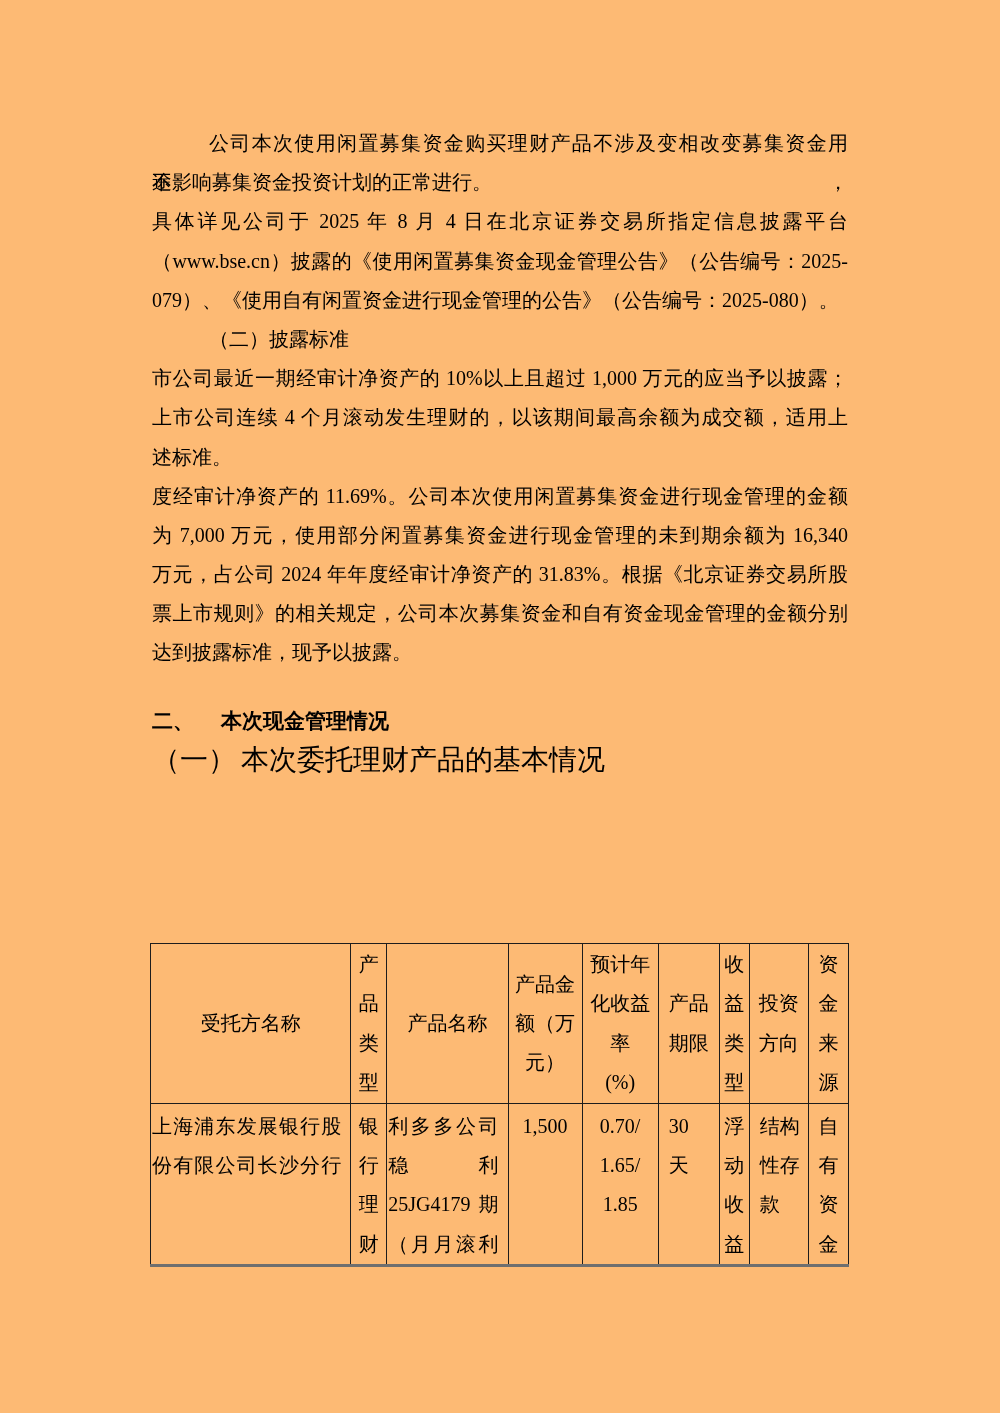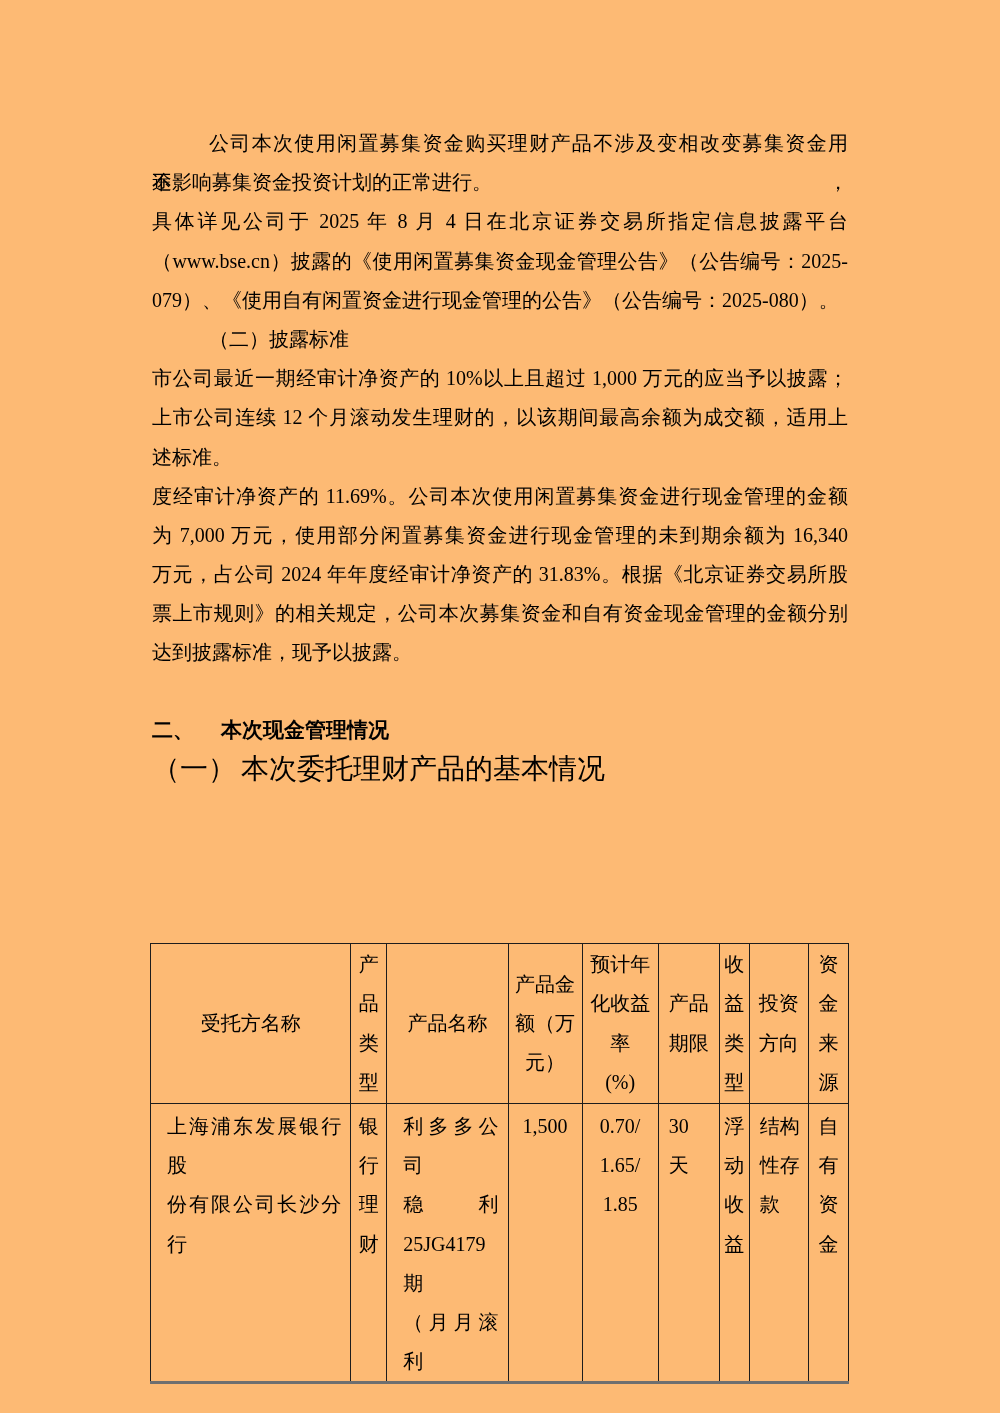--- a/index.html
+++ b/index.html
@@ -27,21 +27,21 @@
     font-size:20px;
     white-space:nowrap;
   }
   .line.indent { text-indent:57px; }
   .line.justify {
     white-space:normal;
     text-align:justify;
     text-align-last:justify;
   }
   .heading {
-    margin-top:37px;
+    margin-top:28px;
     height:39.2px;
     line-height:39.2px;
     font-family:"Liberation Sans", sans-serif;
     font-weight:700;
     font-size:21px;
   }
   .heading .num { display:inline-block; width:69px; }
   .subheading {
     height:39.2px;
     line-height:39.2px;
@@ -73,21 +73,21 @@
   }
   tr.bod td {
     height:156px;
     vertical-align:top;
     padding-top:3px;
     border-bottom:3px solid #6f6f6f;
   }
   tr.bod td.tc-justify {
     text-align:justify;
     text-align-last:justify;
-    padding-left:16px; padding-right:9px;
+    padding-left:1px; padding-right:9px;
   }
   tr.bod td.tc-center {
     text-align:center;
     text-align-last:center;
   }
   tr.bod td.tc-left {
     text-align:center;
     text-align-last:left;
     padding-left:10px; padding-right:2px;
   }
@@ -100,21 +100,21 @@
   <div class="content">
 
     <div>
         <div class="line indent justify">公司本次使用闲置募集资金购买理财产品不涉及变相改变募集资金用途，</div>
         <div class="line">不影响募集资金投资计划的正常进行。</div>
         <div class="line justify">具体详见公司于 2025 年 8 月 4 日在北京证券交易所指定信息披露平台</div>
         <div class="line justify">（www.bse.cn）披露的《使用闲置募集资金现金管理公告》（公告编号：2025-</div>
         <div class="line">079）、《使用自有闲置资金进行现金管理的公告》（公告编号：2025-080）。</div>
         <div class="line indent">（二）披露标准</div>
         <div class="line justify">市公司最近一期经审计净资产的 10%以上且超过 1,000 万元的应当予以披露；</div>
-        <div class="line justify">上市公司连续 12 个月滚动发生理财的，以该期间最高余额为成交额，适用上</div>
+        <div class="line justify">上市公司连续 4 个月滚动发生理财的，以该期间最高余额为成交额，适用上</div>
         <div class="line">述标准。</div>
         <div class="line justify">度经审计净资产的 11.69%。公司本次使用闲置募集资金进行现金管理的金额</div>
         <div class="line justify">为 7,000 万元，使用部分闲置募集资金进行现金管理的未到期余额为 16,340</div>
         <div class="line justify">万元，占公司 2024 年年度经审计净资产的 31.83%。根据《北京证券交易所股</div>
         <div class="line justify">票上市规则》的相关规定，公司本次募集资金和自有资金现金管理的金额分别</div>
         <div class="line">达到披露标准，现予以披露。</div>
       </div>
 
     <div class="heading">
       <span class="num">二、</span><span>本次现金管理情况</span>

